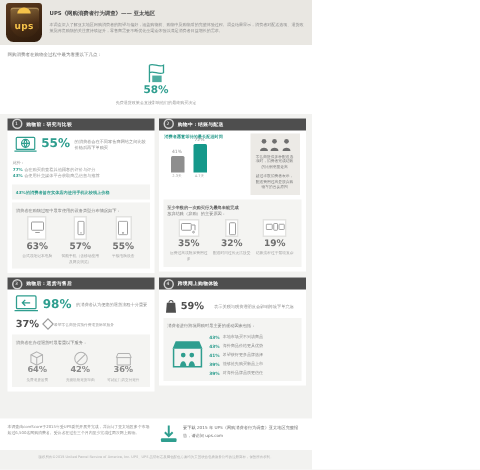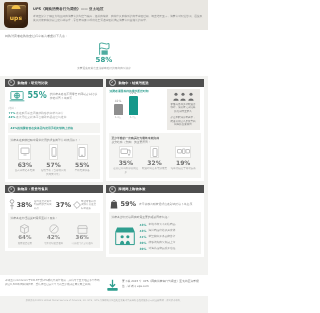--- a/index.html
+++ b/index.html
@@ -329,31 +329,32 @@
       </div>
     </div>
 
     <div class="col">
       <div class="panel">
         <div class="secbar">
           <div class="secnum">3</div>
           <div class="sectitle">购物后：退货与售后</div>
         </div>
         <div class="pbody">
+          <div class="row">
+            <span style="margin-right:3px;">
+              <svg width="17" height="13" viewBox="0 0 26 20" fill="none" stroke="#2f9e8f" stroke-width="1.3">
+                <rect x="3" y="2" width="20" height="13" rx="1"></rect>
+                  <path d="M1 17 L25 17"></path>
+                <path d="M9 9 L17 9 M12 6 L9 9 L12 12" stroke="#2f9e8f"></path>
+              </svg>
+            </span>
+            <span class="bigpct">98%</span>
+            <span class="rowtxt">的消费者认为便捷的退货流程十分重要</span>
+          </div>
           <div class="pctpair">
-            <div class="c">
-              <span>
-                <svg width="6" height="11" viewBox="0 0 10 18" fill="none" stroke="#9a9a9a" stroke-width="1.3">
-                    <circle cx="5" cy="4" r="3"></circle>
-                    <path d="M5 7 L5 17 M2 11 L8 11"></path>
-                  </svg>
-              </span>
-              <span class="p">38%</span>
-              <span class="cc">曾因退货政策不明确而放弃购买商品</span>
-            </div>
             <div class="c">
               <span class="p">37%</span>
               <span>
                 <svg width="8" height="8" viewBox="0 0 14 14" fill="none" stroke="#9a9a9a" stroke-width="1.3">
                     <path d="M7 1 L13 7 L7 13 L1 7 Z"></path>
                   </svg>
               </span>
               <span class="cc">希望零售商提供预付费退货标签服务</span>
             </div>
           </div>
@@ -396,21 +397,21 @@
       </div>
     </div>
 
     <div class="col">
       <div class="panel">
         <div class="secbar">
           <div class="secnum">4</div>
           <div class="sectitle">跨境网上购物体验</div>
         </div>
         <div class="pbody">
-          <div class="row" style="margin-top:3px;">
+          <div class="row" style="margin-top:3px;text-align:center;">
             <span style="margin-right:3px;">
               <svg width="8" height="10" viewBox="0 0 14 18" fill="#4f4f4f">
                   <path d="M2 5 L12 5 L13 17 L1 17 Z"></path>
                   <path d="M4.5 5 C4.5 1.5 9.5 1.5 9.5 5" fill="none" stroke="#4f4f4f" stroke-width="1.3"></path>
                 </svg>
             </span>
             <span class="bigpct" style="color:#4f4f4f;font-size:6.5px;">59%</span>
             <span class="rowtxt">表示关税与税费透明度会影响跨境下单意愿</span>
           </div>
         </div>

